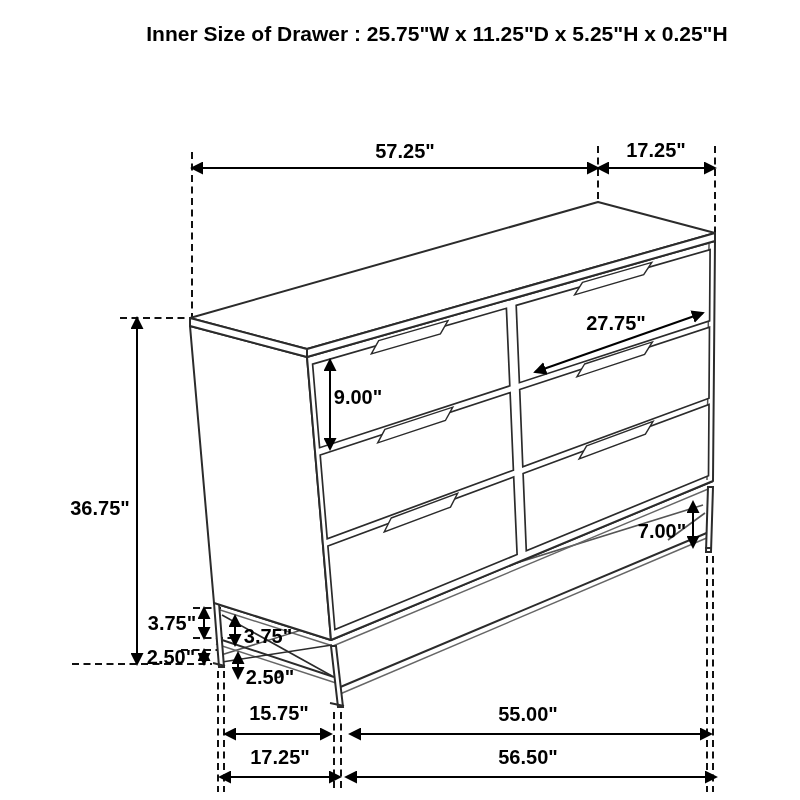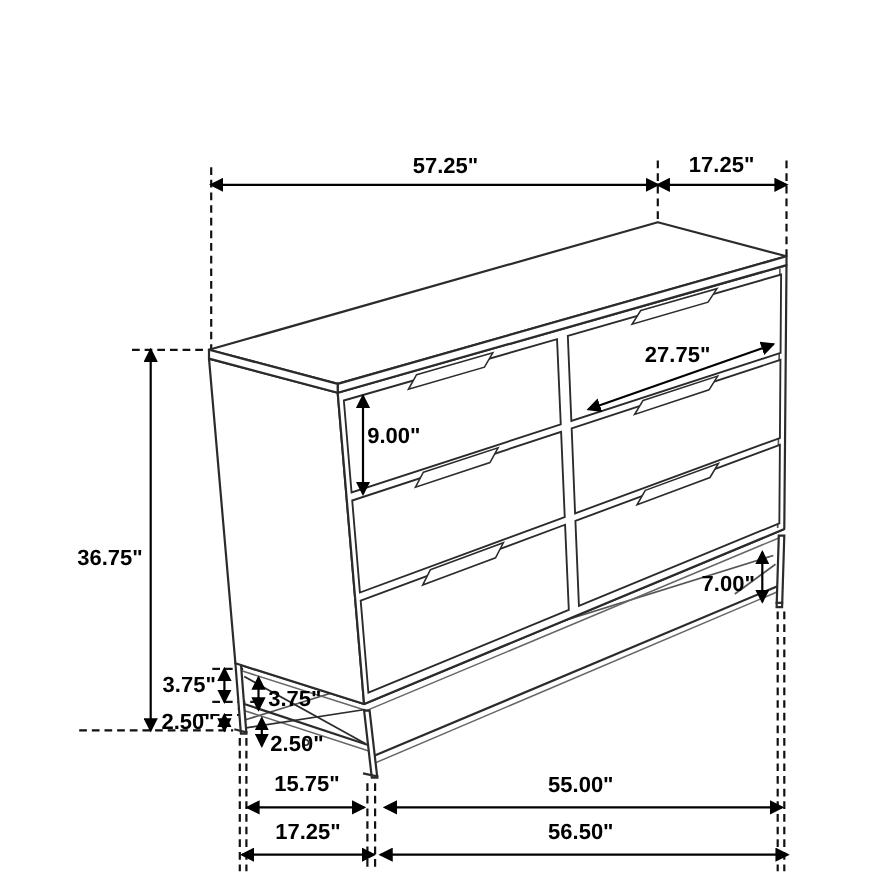--- a/index.html
+++ b/index.html
@@ -111,20 +111,21 @@
       <line x1="235" y1="616" x2="235" y2="645" marker-start="url(#ah)" marker-end="url(#ah)"></line>
       <line x1="204" y1="650" x2="204" y2="664" marker-start="url(#ah)" marker-end="url(#ah)"></line>
       <line x1="238" y1="653" x2="238" y2="678" marker-start="url(#ah)" marker-end="url(#ah)"></line>
       <line x1="225" y1="734" x2="331" y2="734" marker-start="url(#ah)" marker-end="url(#ah)"></line>
       <line x1="350" y1="734" x2="711" y2="734" marker-start="url(#ah)" marker-end="url(#ah)"></line>
       <line x1="220" y1="777" x2="340" y2="777" marker-start="url(#ah)" marker-end="url(#ah)"></line>
       <line x1="346" y1="777" x2="716" y2="777" marker-start="url(#ah)" marker-end="url(#ah)"></line>
     </g>
   </svg>
 
+  <div class="title" style="left:437px;top:34px;">Inner Size of Drawer : 25.75"W x 11.25"D x 5.25"H x 0.25"H</div>
 
   <div class="dim-label" style="left:405px;top:151px;">57.25"</div>
   <div class="dim-label" style="left:656px;top:150px;">17.25"</div>
   <div class="dim-label" style="left:100px;top:508px;">36.75"</div>
   <div class="dim-label" style="left:358px;top:397px;">9.00"</div>
   <div class="dim-label" style="left:616px;top:323px;">27.75"</div>
   <div class="dim-label" style="left:662px;top:531px;">7.00"</div>
   <div class="dim-label" style="left:172px;top:623px;">3.75"</div>
   <div class="dim-label" style="left:268px;top:636px;">3.75"</div>
   <div class="dim-label" style="left:171px;top:657px;">2.50"</div>

